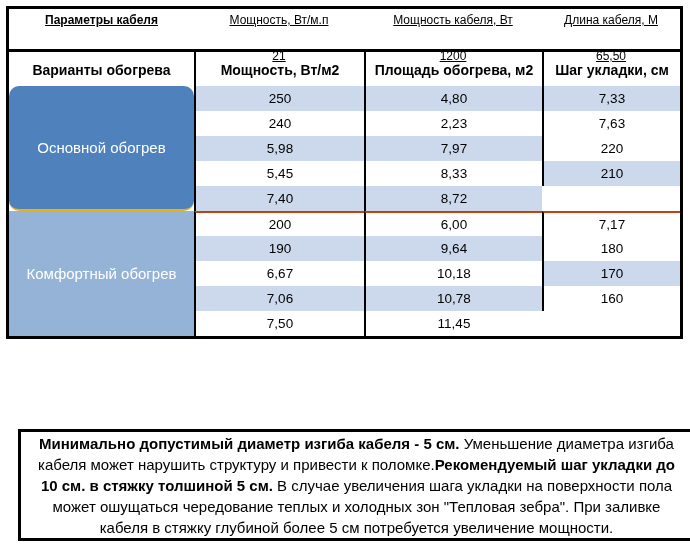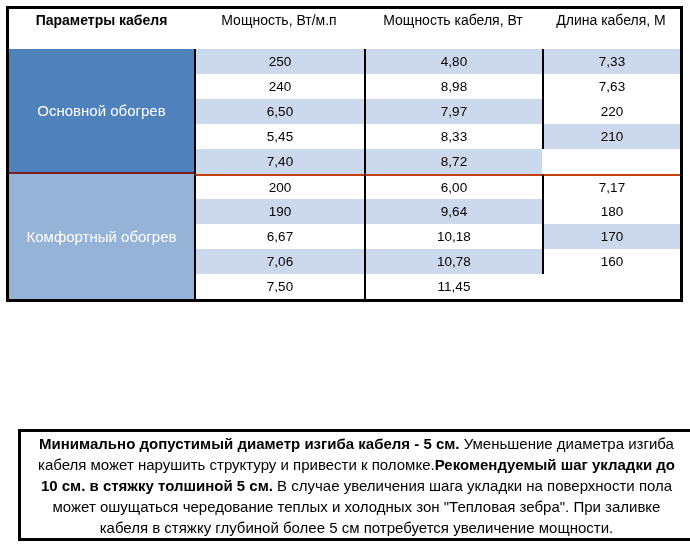--- a/index.html
+++ b/index.html
@@ -21,21 +21,21 @@
   .grid4 {
     display: grid;
     grid-template-columns: 185px 170px 178px 1fr;
   }
 
   
   .top-block {
     grid-template-rows: 23px 17px;
     align-items: center;
   }
-  .tb-cell { text-align: center; font-size: 14px; line-height: 1.1; }
+  .tb-cell { text-align: center; font-size: 12px; line-height: 1.1; text-decoration: underline; }
   .tb-title { font-weight: bold; grid-column: 1; grid-row: 1; }
   .r1 { grid-row: 1; }
   .r2 { grid-row: 2; margin-top: 32px; }
   .c2 { grid-column: 2; }
   .c3 { grid-column: 3; }
   .c4 { grid-column: 4; }
 
   
   .header-row {
     border-top: 3px solid #000;
@@ -51,21 +51,21 @@
   
   .data-grid { grid-auto-rows: 25px; }
   .label-cell {
     grid-column: 1;
     grid-row: span 5;
     color: #fff;
     font-size: 15px;
     display: flex; align-items: center; justify-content: center;
     text-align: center;
   }
-  .label-cell.s0 { background: var(--sec1); border-bottom: 2px solid #7f1d1d; }
+  .label-cell.s0 { background: var(--sec1); border-bottom: 2px solid #eab308; border-radius: 10px; }
   .label-cell.s1 { background: var(--sec2); }
   .data-cell {
     border-left: 2px solid #000;
     font-size: 13.5px;
     display: flex; align-items: center; justify-content: center;
     background: #fff;
   }
   .data-cell.band { background: var(--band); }
   .data-cell.section-top { border-top: 2px solid #c2410c; }
 
@@ -93,30 +93,36 @@
   <div class="grid4 top-block">
     <div class="tb-cell tb-title">Параметры кабеля</div>
     <div class="tb-cell r1 c2">Мощность, Вт/м.п</div>
     <div class="tb-cell r1 c3">Мощность кабеля, Вт</div>
     <div class="tb-cell r1 c4">Длина кабеля, М</div>
     <div class="tb-cell r2 c2">21</div>
     <div class="tb-cell r2 c3">1200</div>
     <div class="tb-cell r2 c4">65,50</div>
   </div>
 
+  <div class="grid4 header-row">
+    <div class="header-cell">Варианты обогрева</div>
+    <div class="header-cell v">Мощность, Вт/м2</div>
+    <div class="header-cell v">Площадь обогрева, м2</div>
+    <div class="header-cell v">Шаг укладки, см</div>
+  </div>
 
   <div class="grid4 data-grid">
       <div class="label-cell s0">Основной обогрев</div>
       <div class="data-cell band">250</div>
       <div class="data-cell band">4,80</div>
       <div class="data-cell band">7,33</div>
       <div class="data-cell">240</div>
-      <div class="data-cell">8,98</div>
+      <div class="data-cell">2,23</div>
       <div class="data-cell">7,63</div>
-      <div class="data-cell band">6,50</div>
+      <div class="data-cell band">5,98</div>
       <div class="data-cell band">7,97</div>
       <div class="data-cell">220</div>
       <div class="data-cell">5,45</div>
       <div class="data-cell">8,33</div>
       <div class="data-cell band">210</div>
       <div class="data-cell band">7,40</div>
       <div class="data-cell band">8,72</div>
       <div class="label-cell s1">Комфортный обогрев</div>
       <div class="data-cell section-top">200</div>
       <div class="data-cell section-top">6,00</div>

